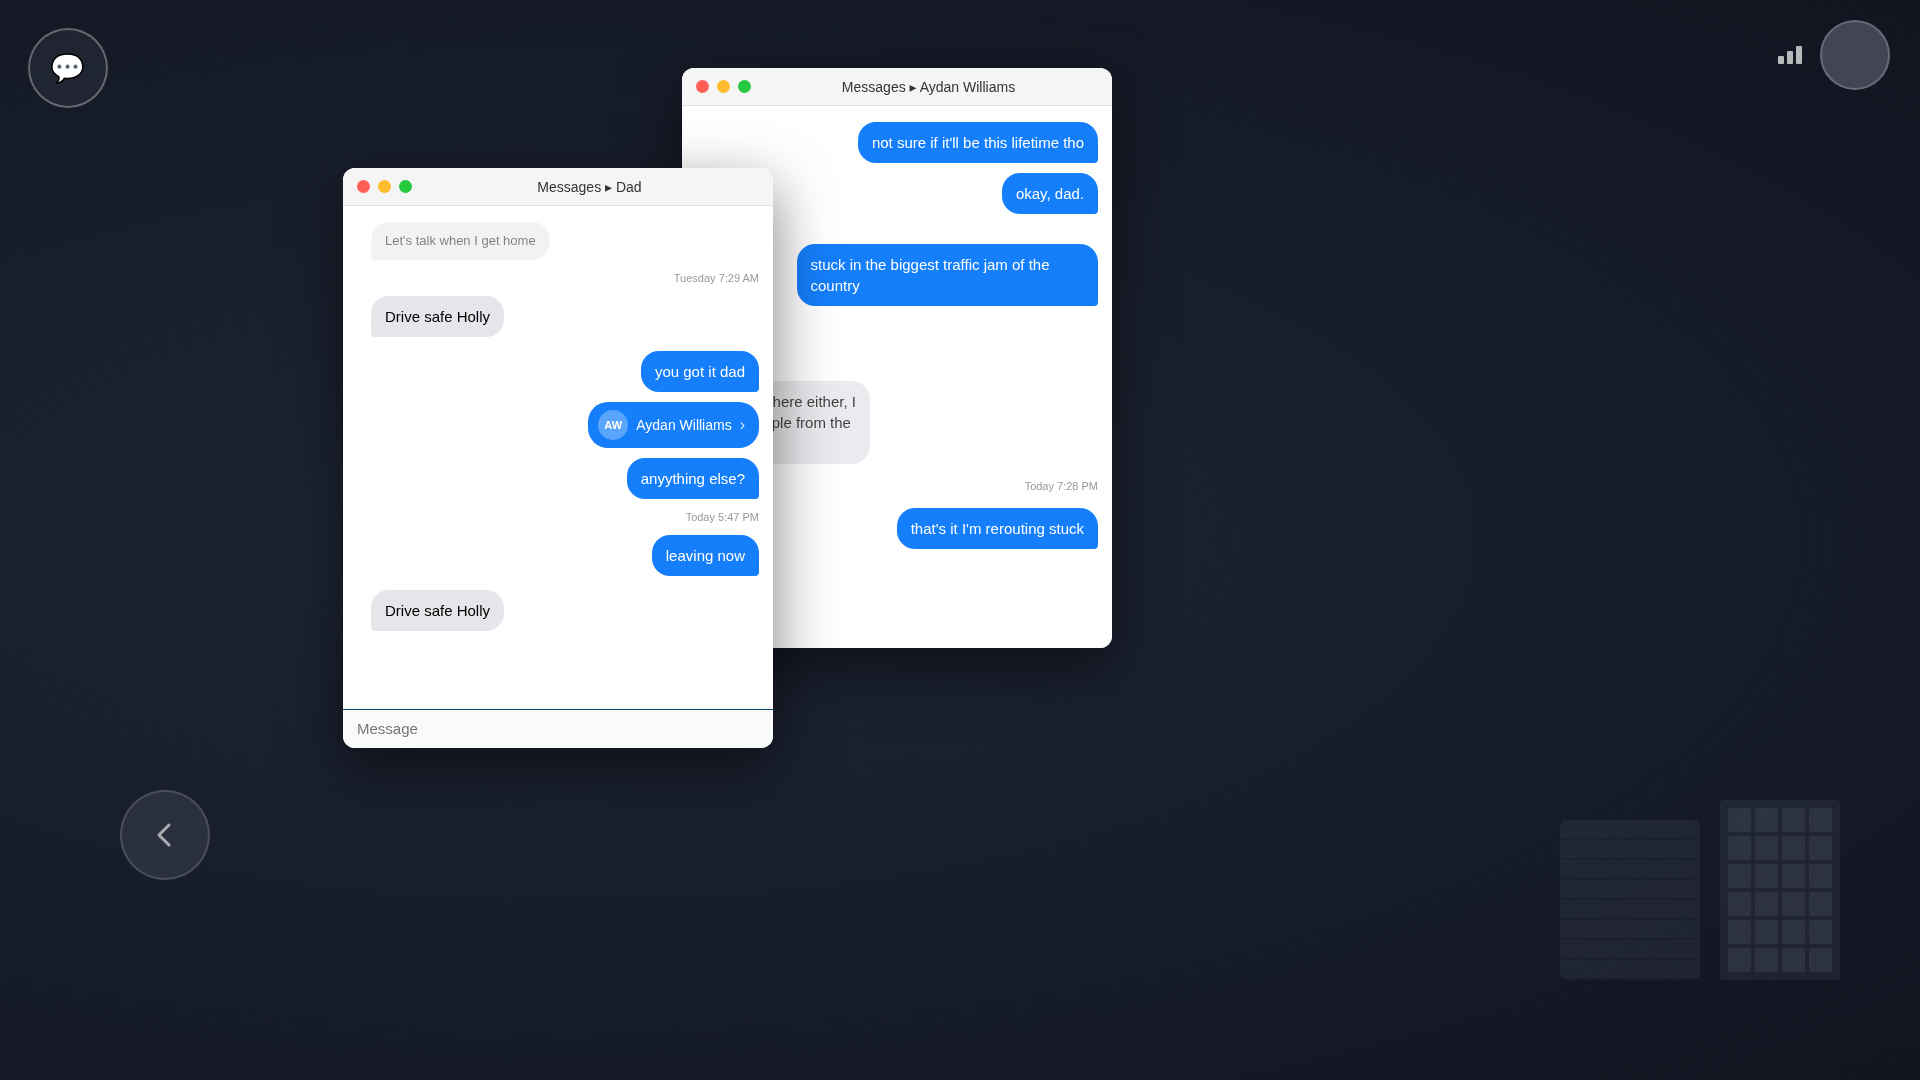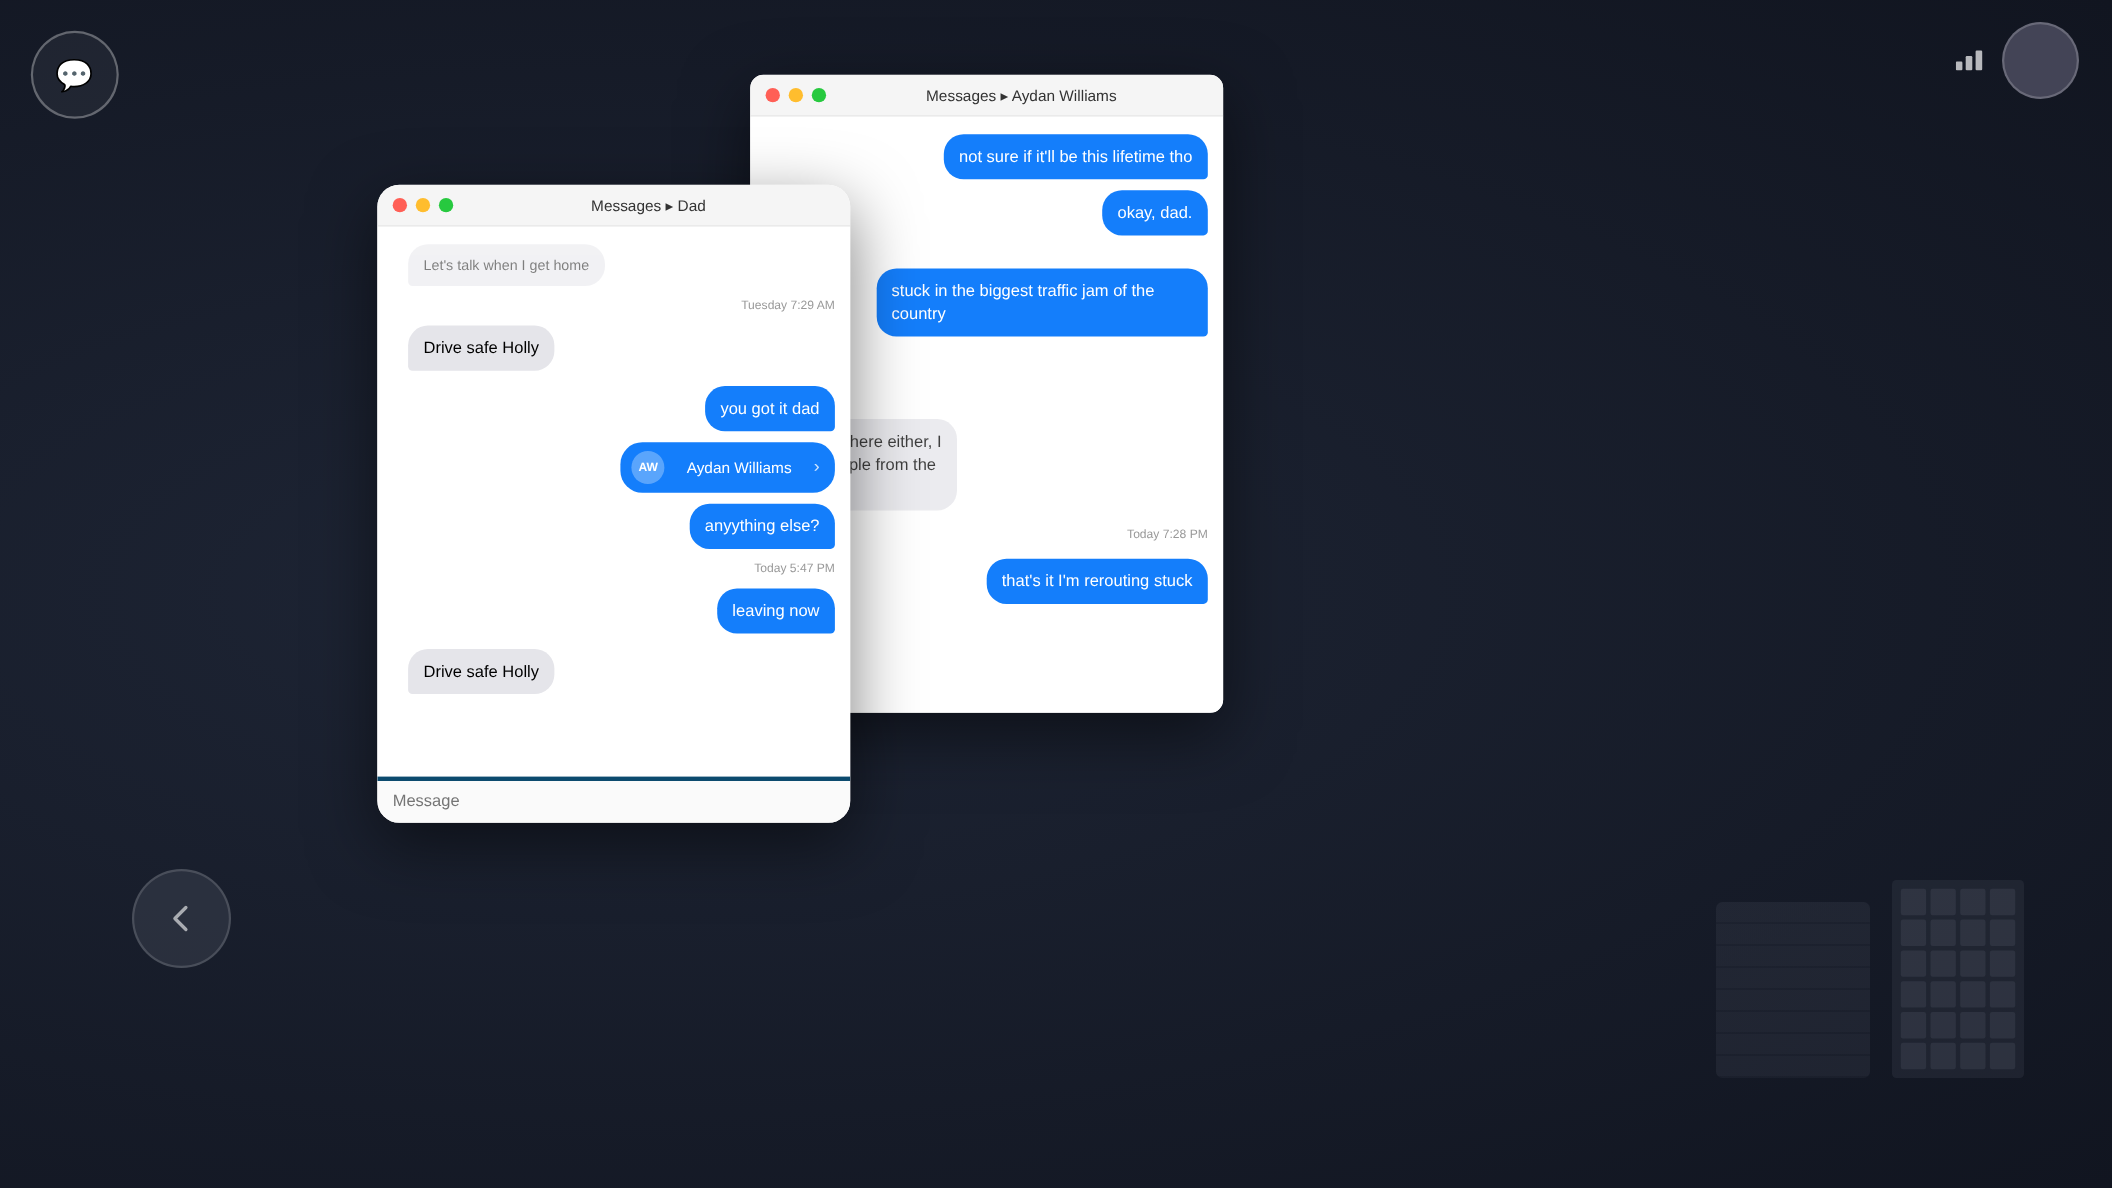--- a/index.html
+++ b/index.html
@@ -191,21 +191,21 @@
     }
 
     .msg-faded {
       opacity: 0.85;
     }
 
     
     .contact-pill {
       display: inline-flex;
       align-items: center;
-      gap: 20px;
+      gap: 8px;
       background: #147efb;
       color: white;
       border-radius: 20px;
       padding: 8px 14px 8px 10px;
       font-size: 14px;
       font-weight: 500;
       align-self: flex-end;
       cursor: pointer;
     }
 
@@ -221,41 +221,40 @@
       font-weight: bold;
     }
 
     .contact-chevron {
       font-size: 16px;
       opacity: 0.8;
     }
 
     
     .msg-input-bar {
-      border-top: 4px solid #0c4a6e;
+      border-top: 1px solid #0c4a6e;
       padding: 10px 14px;
       background: #fafafa;
     }
 
     .msg-input {
       width: 100%;
       border: none;
       background: transparent;
       font-size: 15px;
       color: #aaa;
       outline: none;
     }
 
     
     .window-dad {
       left: 343px;
       top: 168px;
       width: 430px;
       height: 580px;
-      border-radius: 20px;
     }
 
     
     .window-aydan {
       left: 682px;
       top: 68px;
       width: 430px;
       height: 580px;
     }
   </style>

